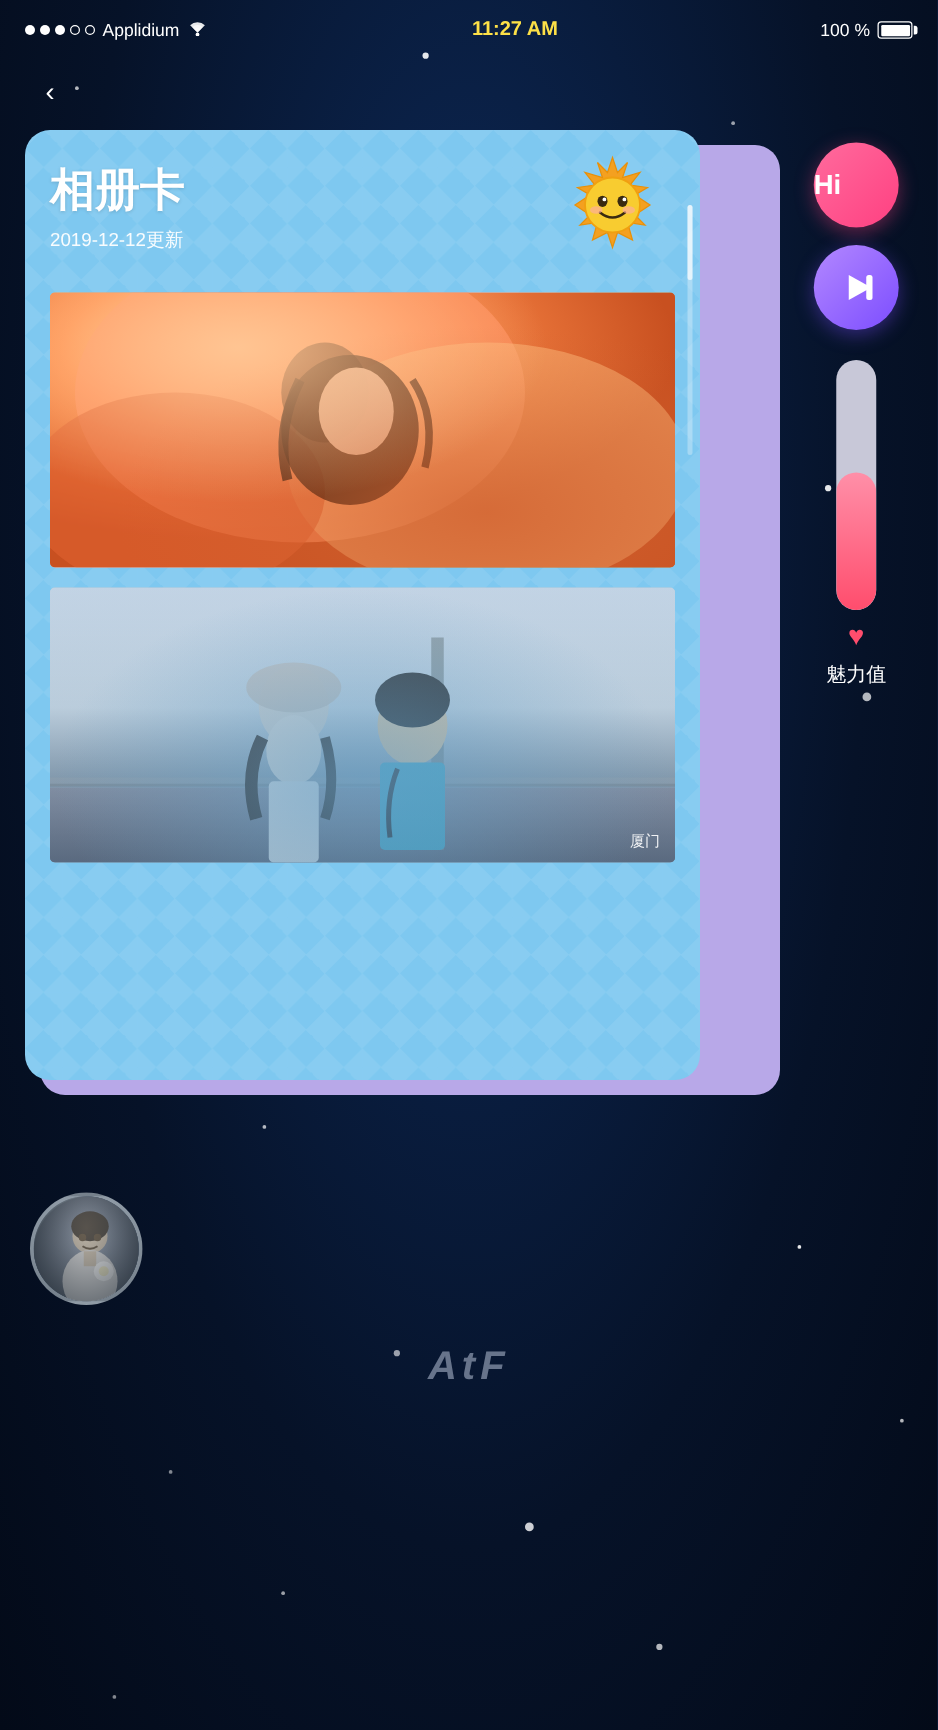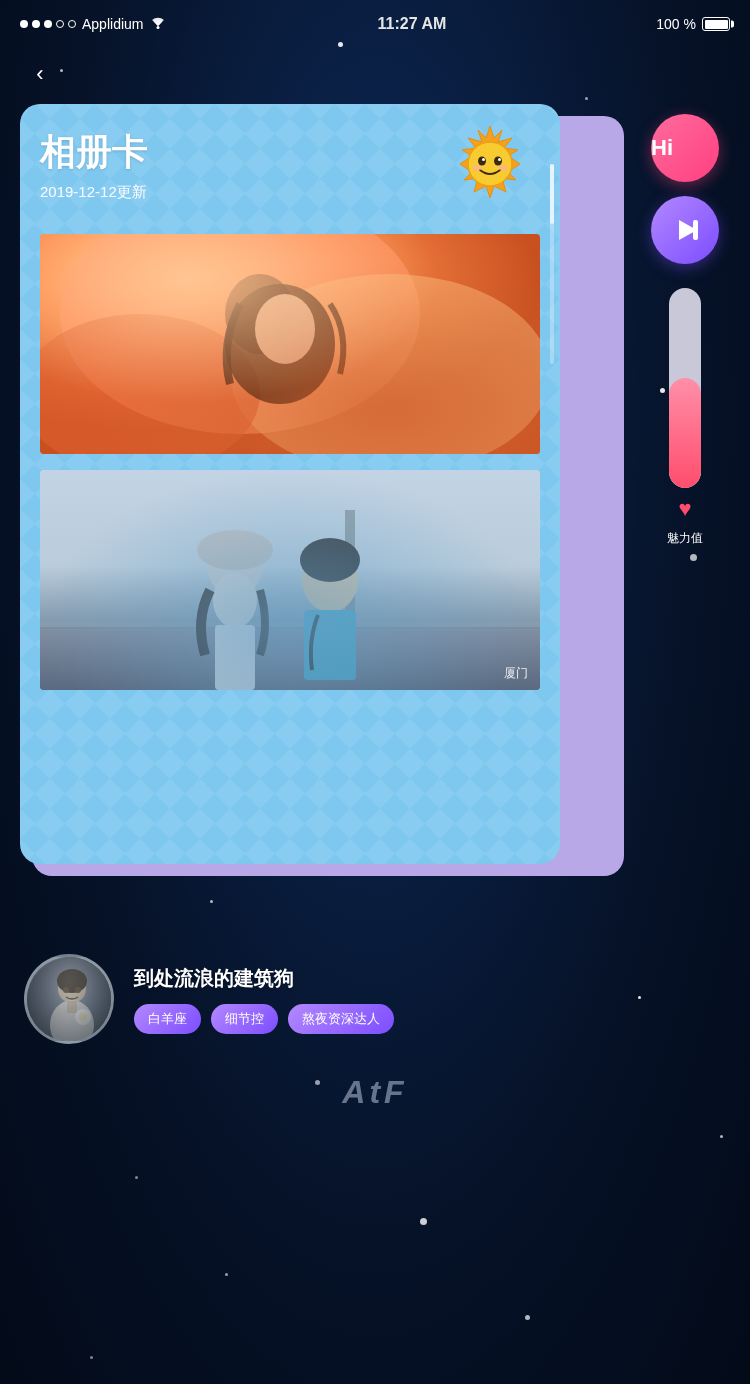--- a/index.html
+++ b/index.html
@@ -70,21 +70,21 @@
       border: 1.5px solid white;
     }
 
     .wifi-icon {
       font-size: 16px;
     }
 
     .status-time {
       font-size: 16px;
       font-weight: 600;
-      color: #e5e5e5;
+      color: #fde047;
     }
 
     .status-right {
       display: flex;
       align-items: center;
       gap: 6px;
       font-size: 14px;
       color: white;
     }
 
@@ -353,21 +353,21 @@
       border-radius: 16px;
     }
 
     .charm-heart {
       color: #ff4d6d;
       font-size: 22px;
     }
 
     .charm-label {
       color: white;
-      font-size: 12px;
+      font-size: 16px;
       font-weight: 500;
       text-align: left;
     }
 
     
     .user-section {
       position: relative;
       z-index: 10;
       display: flex;
       align-items: center;
@@ -667,31 +667,17 @@
 
       <circle cx="56" cy="60" r="8" fill="white" opacity="0.9"></circle>
       <circle cx="56" cy="60" r="4" fill="#f8f0c0"></circle>
 
       <ellipse cx="39" cy="33" rx="3" ry="3" fill="#3a2810"></ellipse>
       <ellipse cx="51" cy="33" rx="3" ry="3" fill="#3a2810"></ellipse>
       <path d="M39 40 Q45 44 51 40" stroke="#3a2810" stroke-width="1.5" fill="none"></path>
     </svg>
   </div>
 
-  <div class="user-info">
-    <div class="user-name">到处流浪的建筑狗</div>
-    <div class="tags">
-      <div class="tag">
-        <span>白羊座</span>
-      </div>
-      <div class="tag">
-        <span>细节控</span>
-      </div>
-      <div class="tag">
-        <span>熬夜资深达人</span>
-      </div>
-    </div>
-  </div>
 </div>
 
 <div class="bottom-text">
   <div class="atf-text">AtF</div>
 </div>
 
 </body></html>

